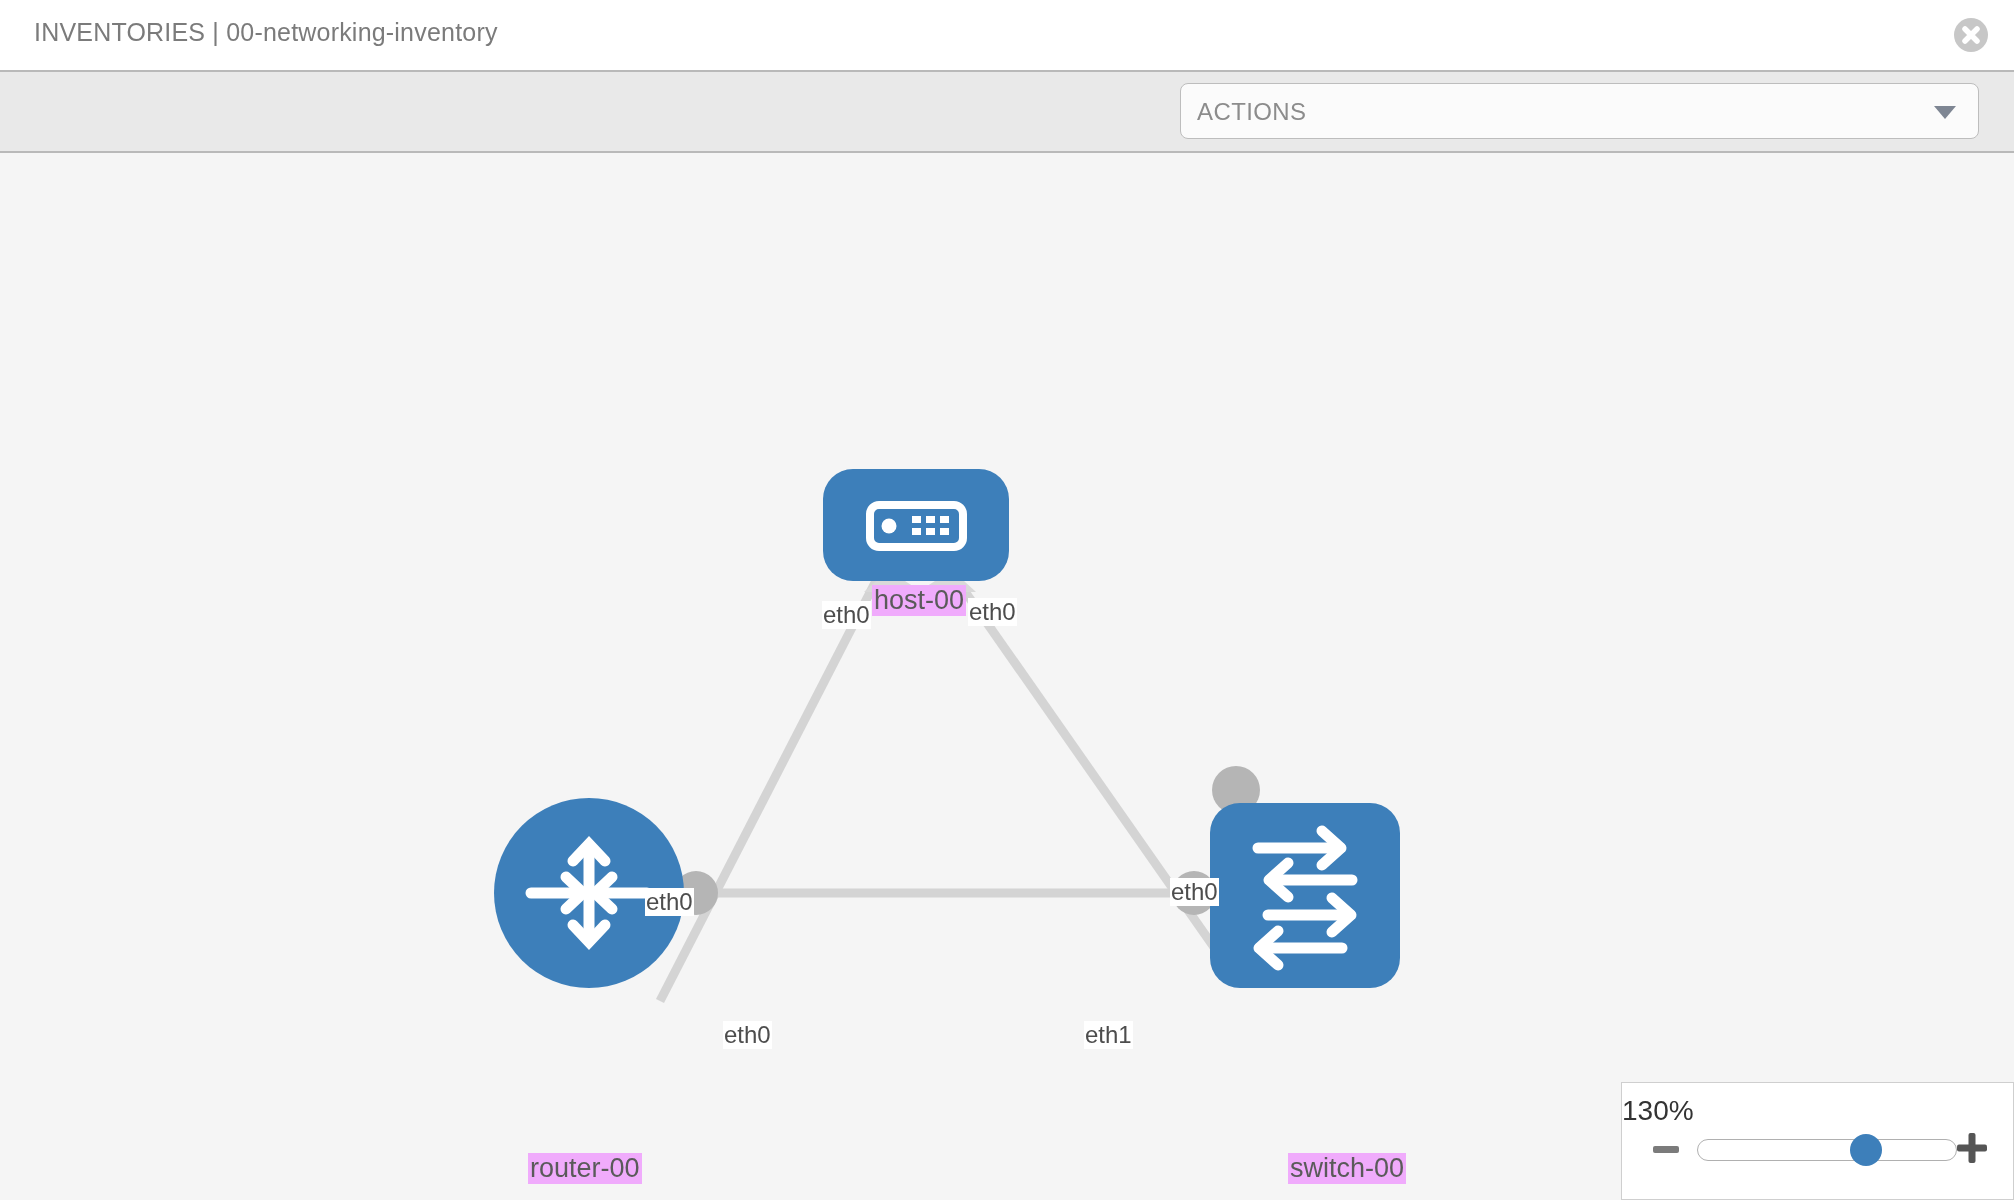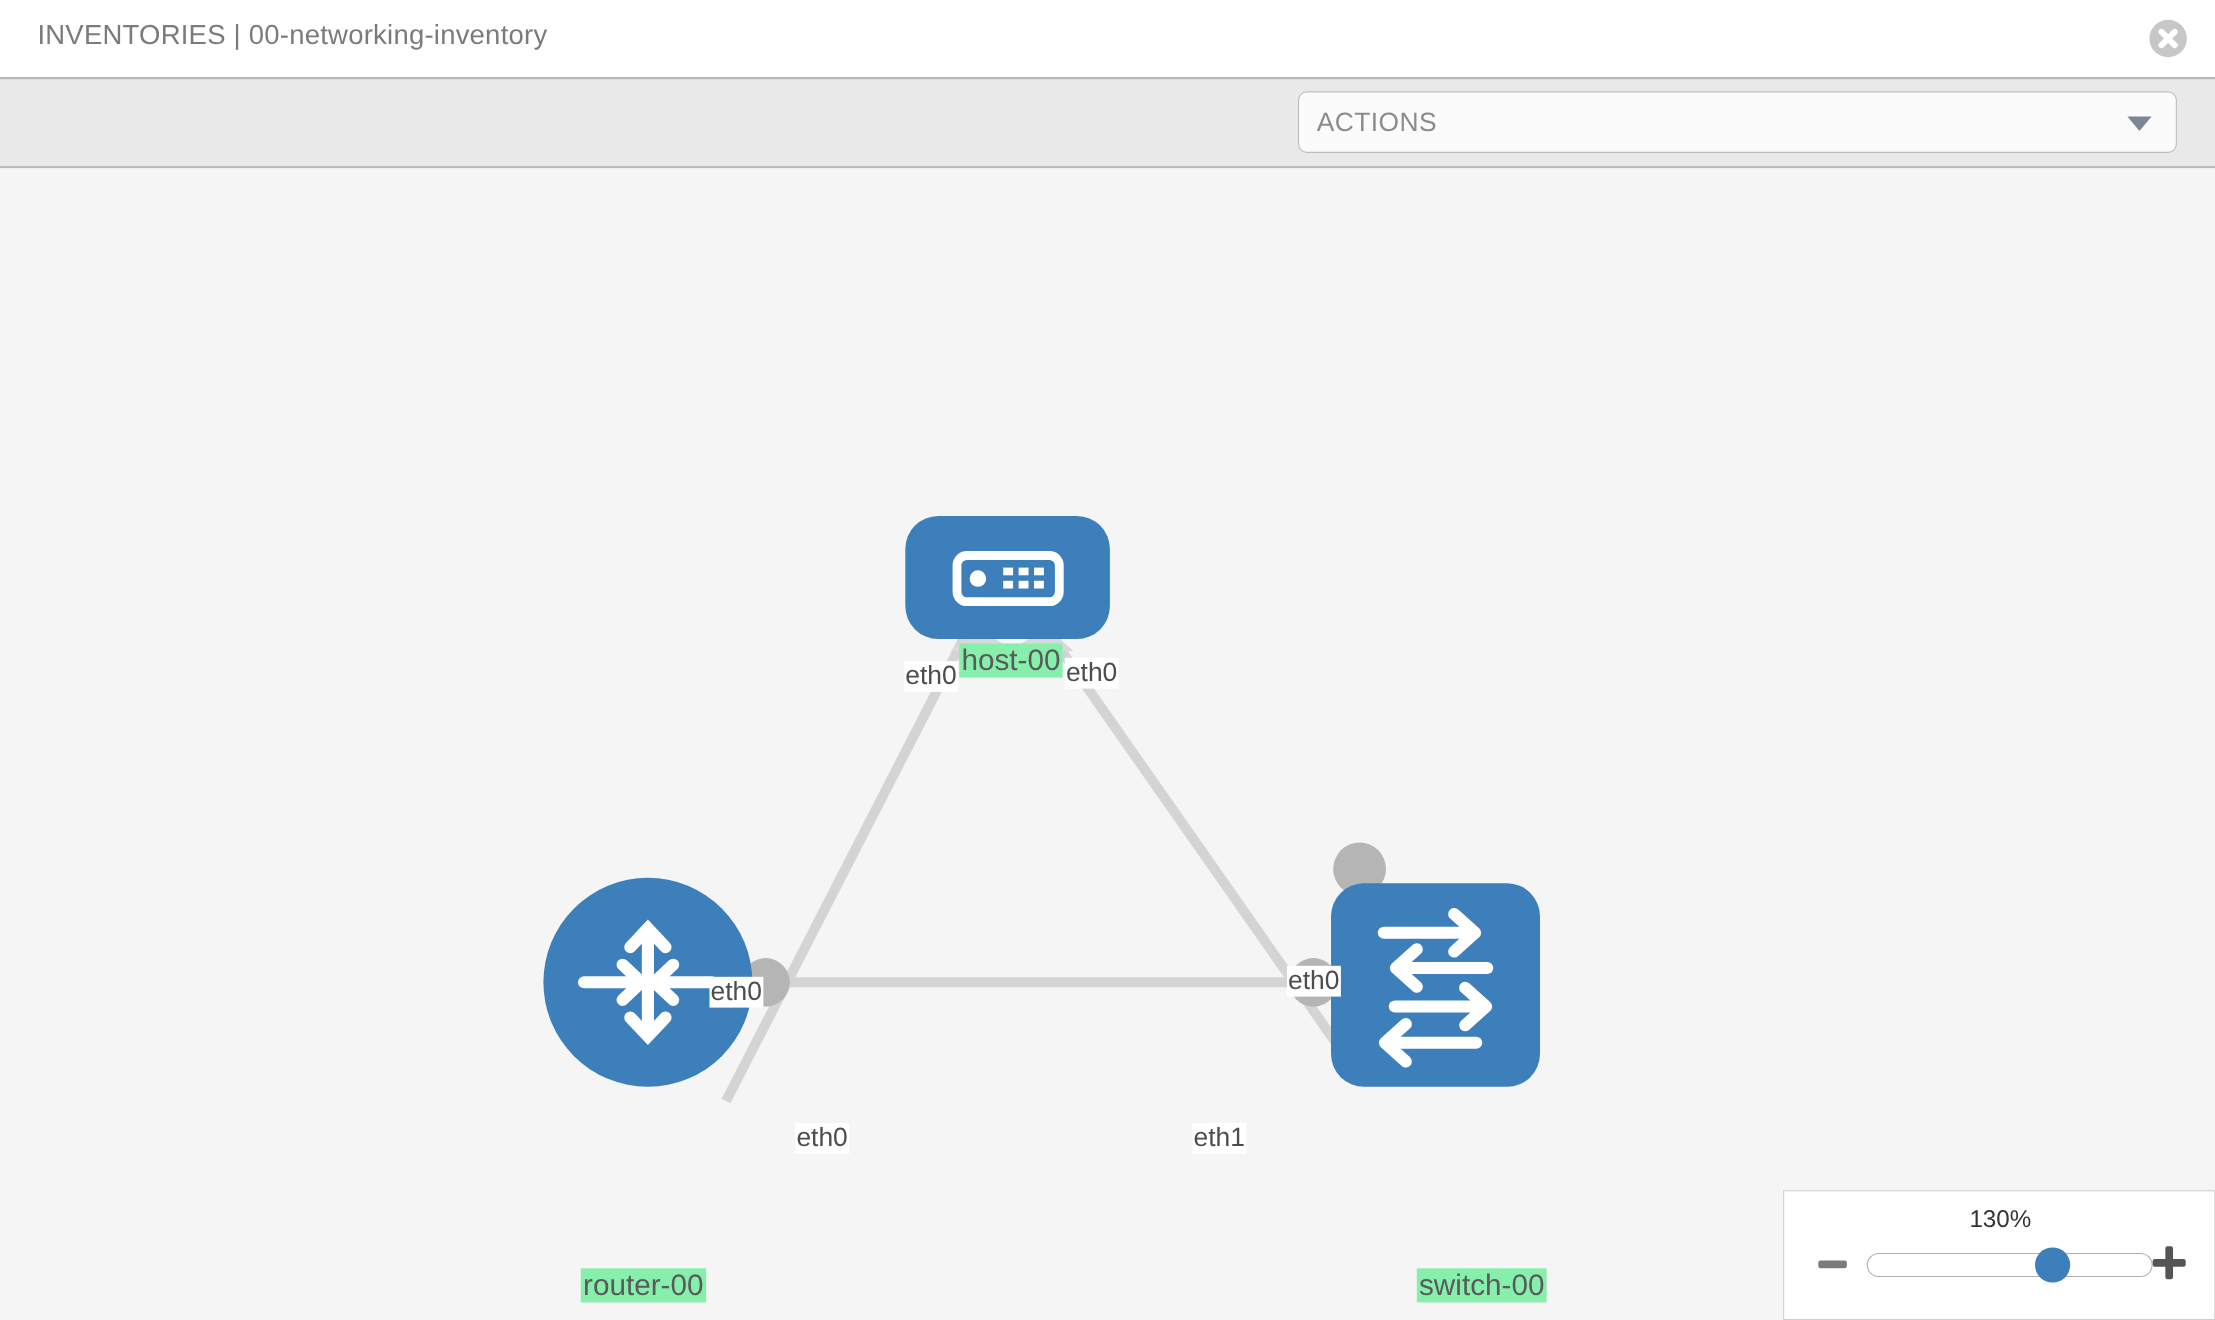--- a/index.html
+++ b/index.html
@@ -135,21 +135,21 @@
   }
   #topology-svg {
     position: absolute;
     left: 0; top: 0;
   }
 
   .node-label {
     position: absolute;
     font-size: 27px;
     color: #5a5a5a;
-    background: #86efac;
+    background: #f0abfc;
     white-space: nowrap;
     padding: 0 2px;
   }
   .iface-label {
     position: absolute;
     font-size: 24px;
     color: #4d4d4d;
     background: #ffffff;
     white-space: nowrap;
     padding: 0 1px;
@@ -164,22 +164,21 @@
     height: 118px;
     background: #ffffff;
     border: 1px solid #cfcfcf;
     box-sizing: border-box;
   }
   #zoom-percent {
     position: absolute;
     left: 0;
     top: 12px;
     width: 393px;
-    text-align: center;
-    font-size: 22px;
+    font-size: 28px;
     color: #333333;
   }
   #zoom-minus {
     position: absolute;
     left: 29px;
     top: 52px;
     width: 30px;
     height: 30px;
     cursor: pointer;
   }

